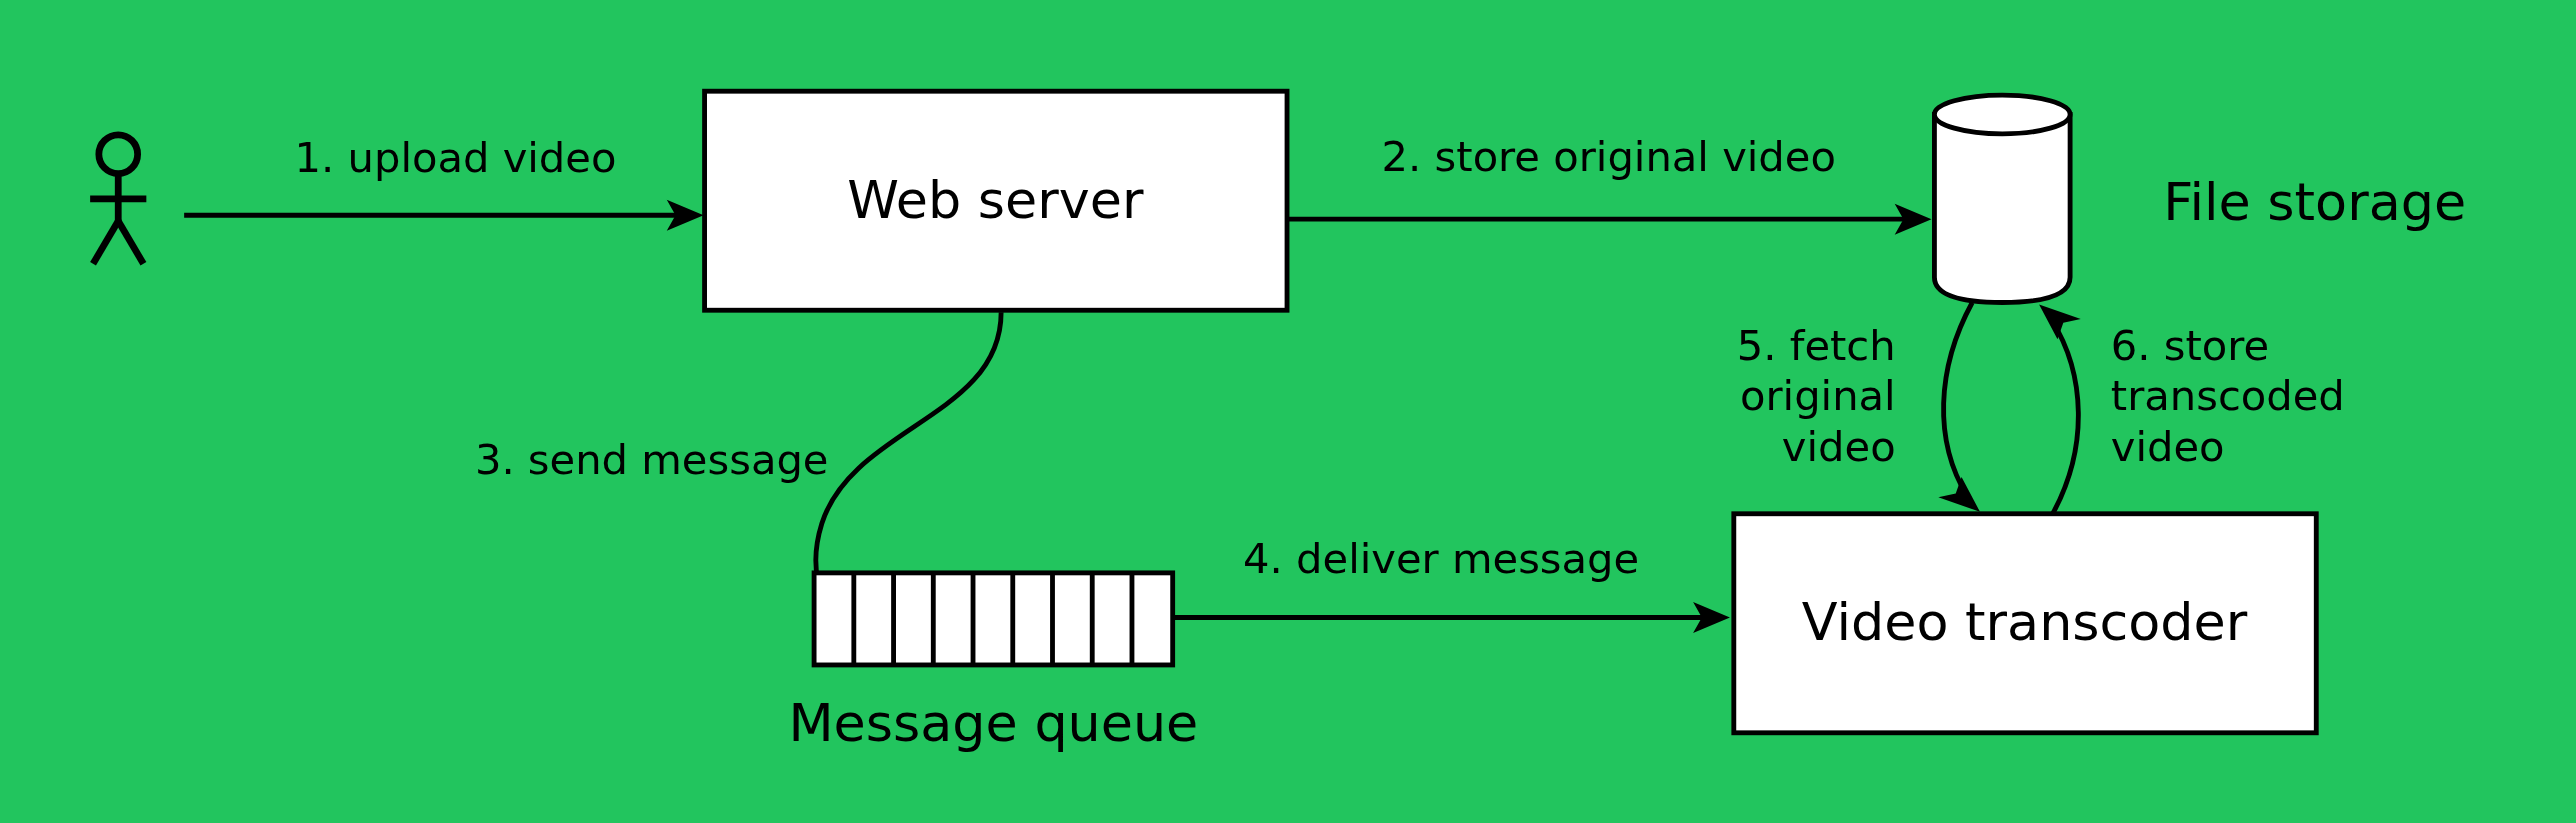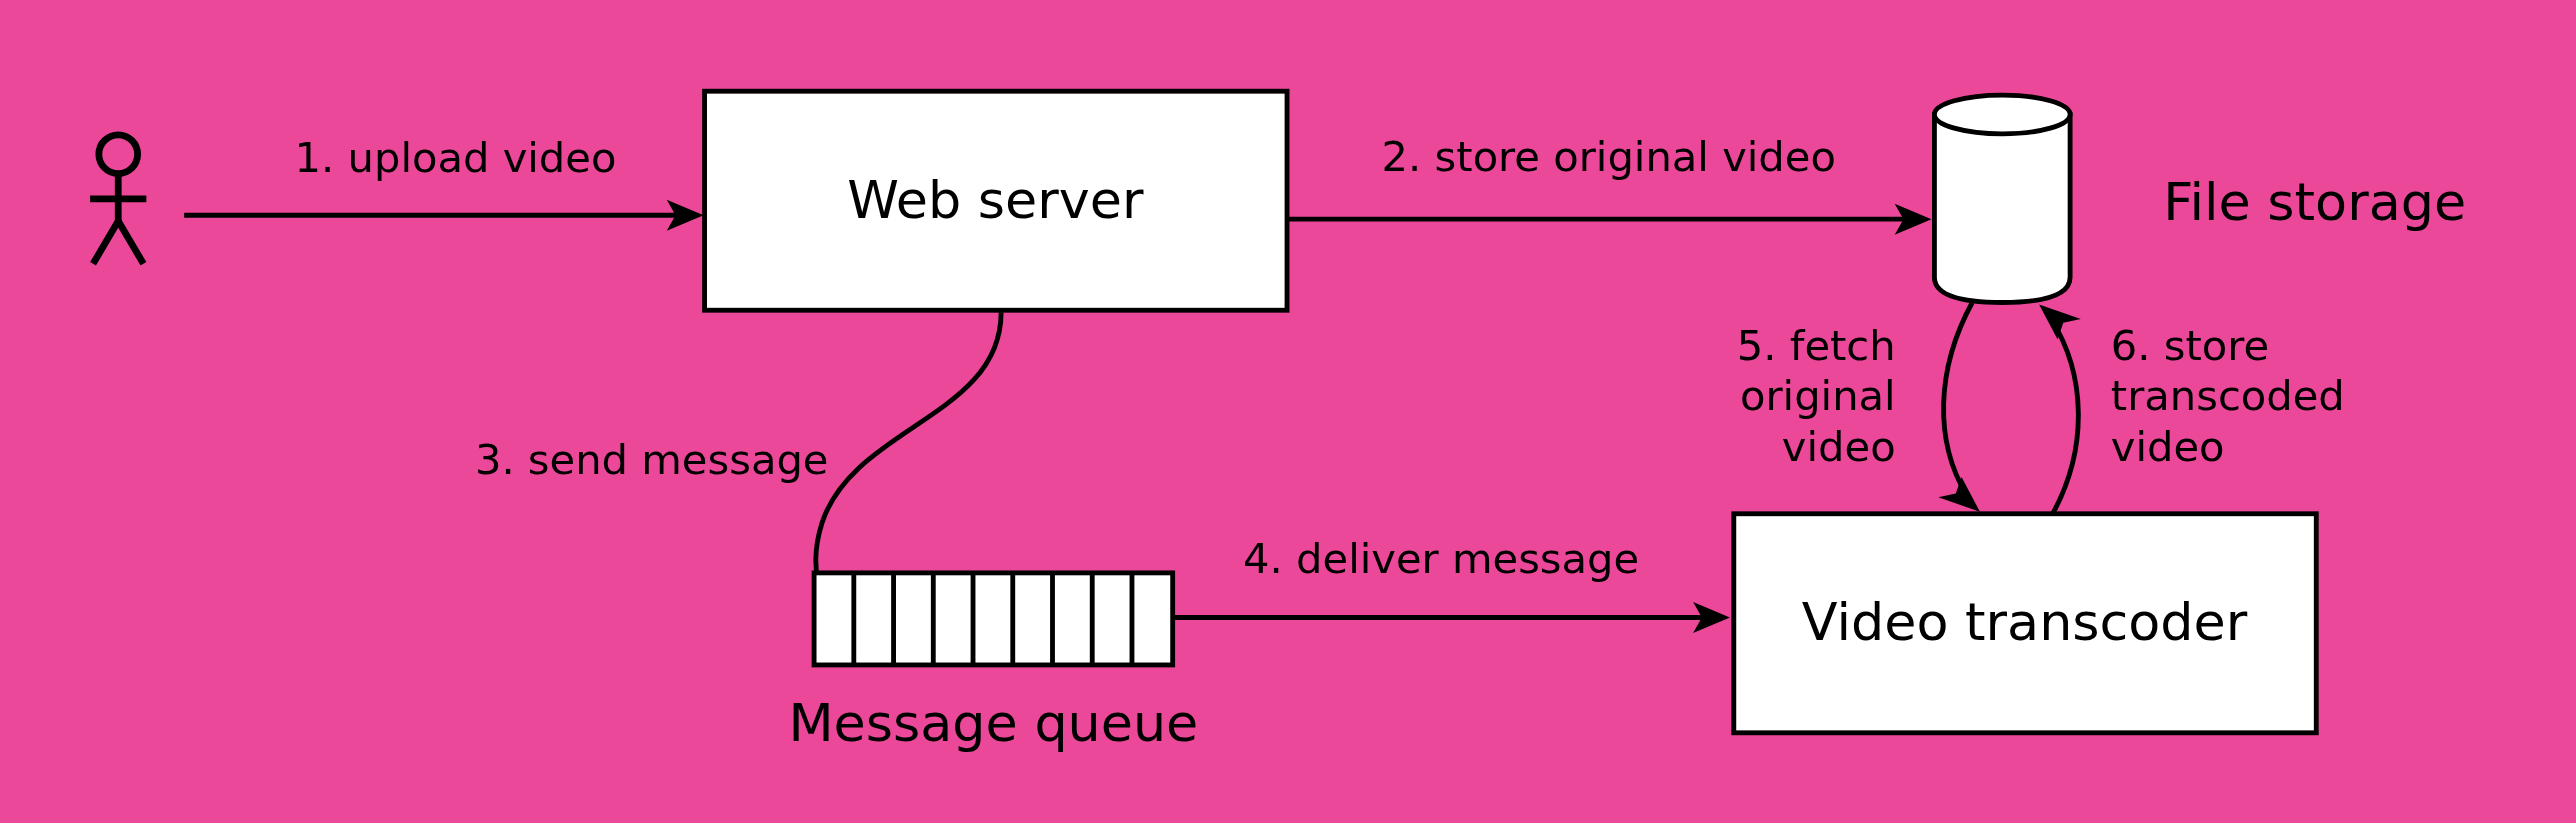--- a/index.html
+++ b/index.html
@@ -7,21 +7,21 @@
     padding: 0;
     background: #ffffff;
   }
   body {
     font-family: "DejaVu Sans", "Liberation Sans", sans-serif;
   }
   #canvas {
     position: relative;
     width: 2576px;
     height: 824px;
-    background: #ec4899;
+    background: #22c55e;
     overflow: hidden;
   }
   #diagram-svg {
     position: absolute;
     left: 0;
     top: 0;
     width: 2576px;
     height: 824px;
   }
   .node-label {

